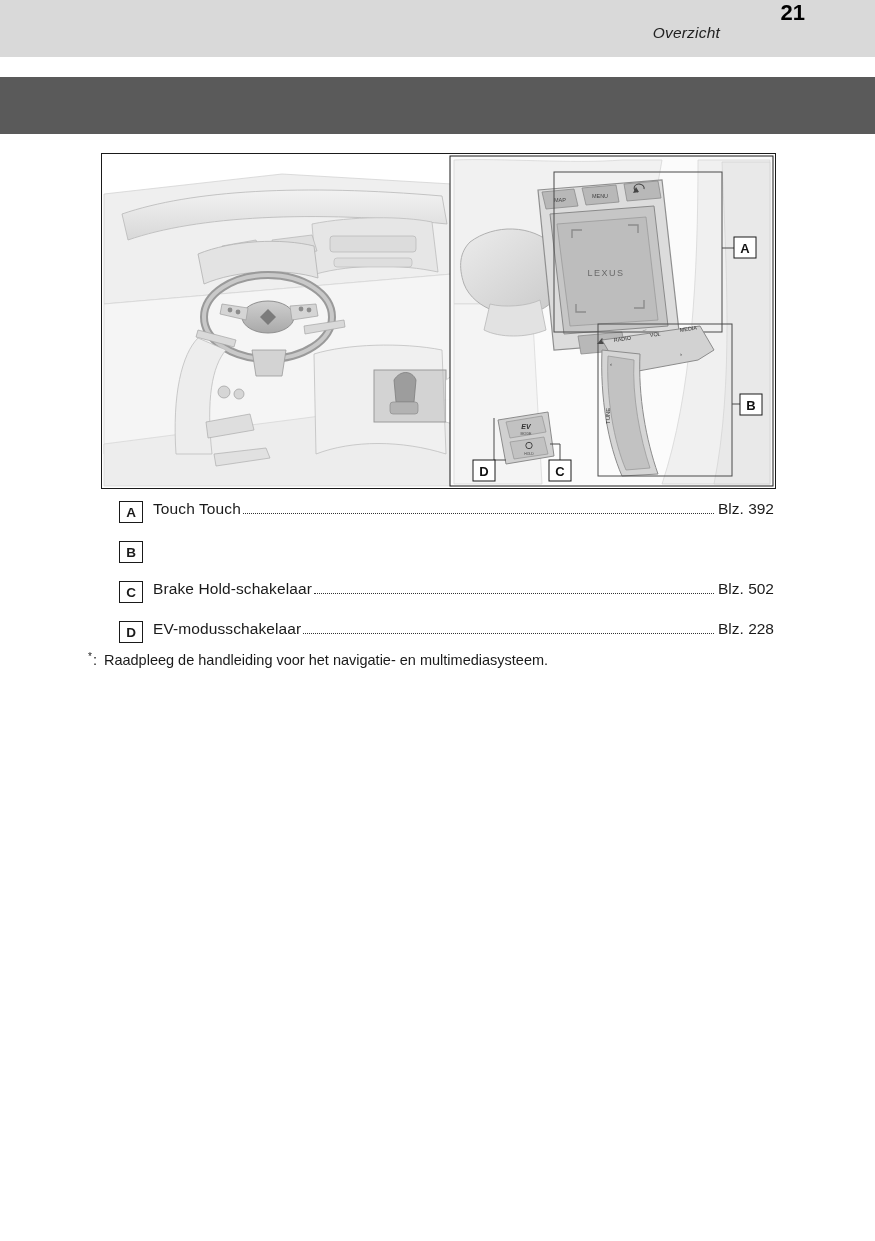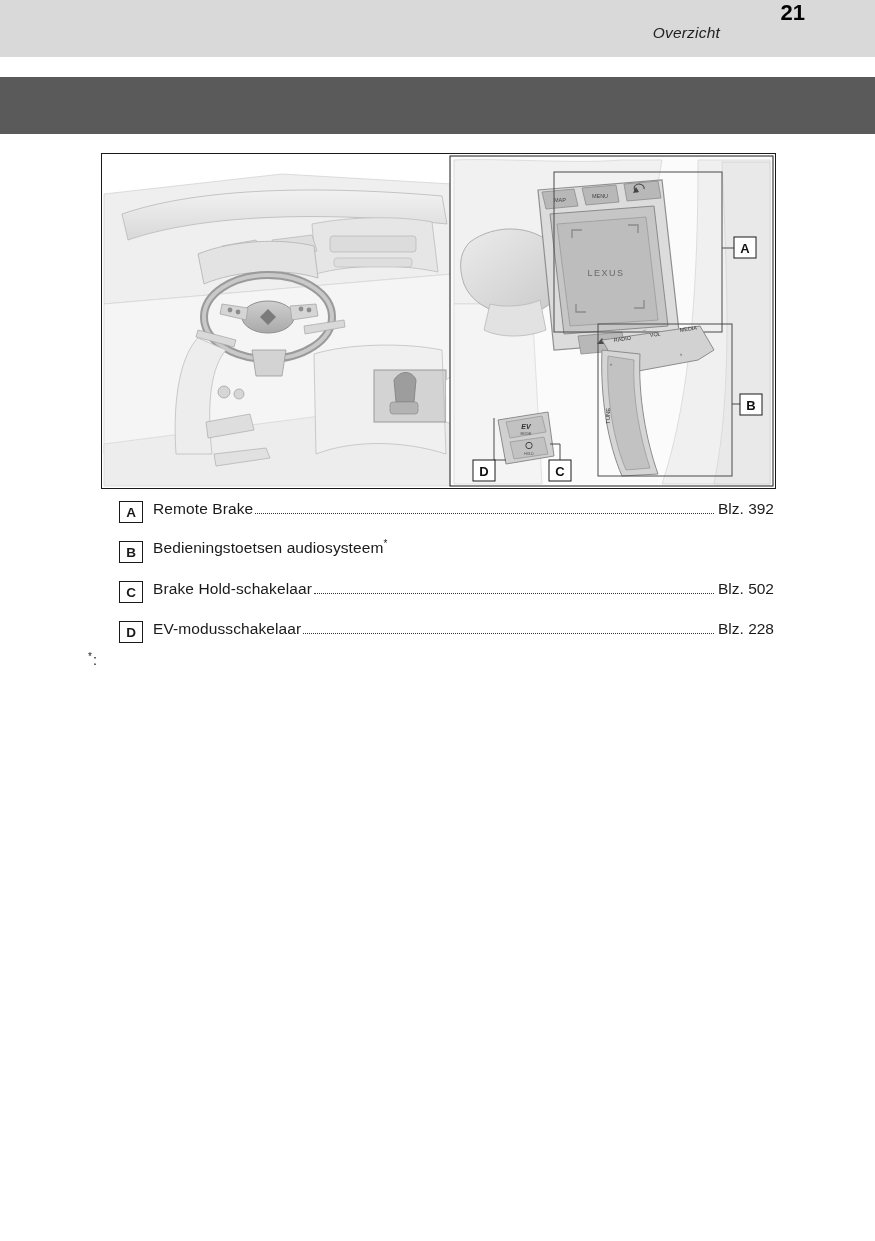--- a/index.html
+++ b/index.html
@@ -306,28 +306,27 @@
         <text x="458" y="322" font-size="13" font-weight="bold" fill="#111" text-anchor="middle" font-family="Liberation Sans, sans-serif">C</text>
       </g>
     </g>
   </svg>
 </div>
 
 <div class="legend">
 
   <div class="legend-row">
     <span class="legend-badge">A</span>
-    <span class="legend-label">Remote Brake</span>
+    <span class="legend-label">Touch Touch</span>
     <span class="legend-dots"></span>
     <span class="legend-page">Blz. 392</span>
   </div>
 
   <div class="legend-row no-dots">
     <span class="legend-badge">B</span>
-    <span class="legend-label"><span>Bedieningstoetsen audiosysteem</span><span class="legend-sup">*</span></span>
     <span class="legend-dots"></span>
     <span class="legend-page"></span>
   </div>
 
   <div class="legend-row">
     <span class="legend-badge">C</span>
     <span class="legend-label">Brake Hold-schakelaar</span>
     <span class="legend-dots"></span>
     <span class="legend-page">Blz. 502</span>
   </div>
@@ -337,13 +336,14 @@
     <span class="legend-label">EV-modusschakelaar</span>
     <span class="legend-dots"></span>
     <span class="legend-page">Blz. 228</span>
   </div>
 
 </div>
 
 <div class="footnote">
   <span class="footnote-mark">*</span>
   <span class="footnote-colon">:</span>
+  <span>Raadpleeg de handleiding voor het navigatie- en multimediasysteem.</span>
 </div>
 
 </body></html>

